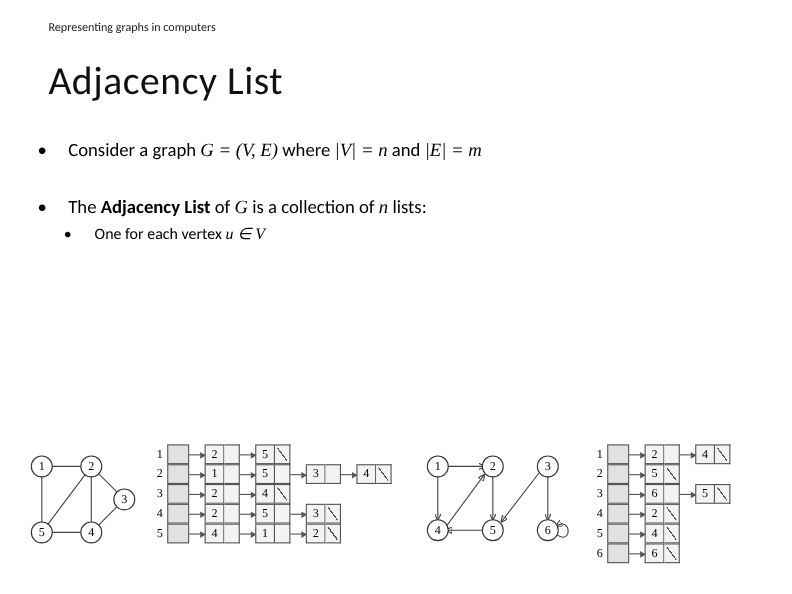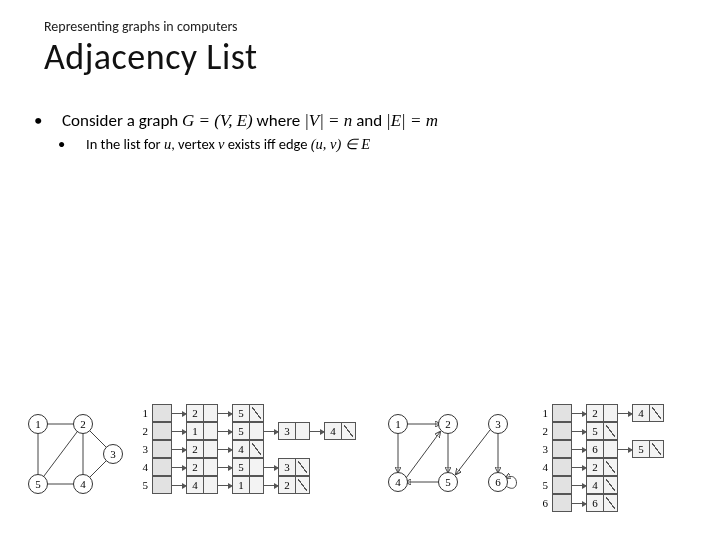--- a/index.html
+++ b/index.html
@@ -6,21 +6,21 @@
   body {
     width: 720px;
     height: 540px;
     background: #fff;
     font-family: "Segoe UI", "Calibri", Arial, sans-serif;
     color: #000;
     position: relative;
     overflow: hidden;
   }
   .slide { padding: 18px 44px 0 44px; }
-  .subtitle { font-size: 14px; font-weight: 400; color: #222; margin-bottom: 0; }
+  .subtitle { font-size: 11px; font-weight: 400; color: #222; margin-bottom: 20px; }
   .title { font-size: 36px; font-weight: 400; color: #111; letter-spacing: 0.5px; margin-bottom: 18px; }
   .bullets { font-size: 17px; color: #000; }
   .bullets .dot { display:inline-block; width:14px; }
   .bullets li { list-style: none; margin-bottom: 4px; }
   .lvl1 { padding-left: 18px; text-indent: -14px; font-size: 17px; margin-top: 31px; }
   .lvl2 { padding-left: 42px; text-indent: -14px; font-size: 14.5px; margin-bottom: 2px; }
   .it { font-style: italic; font-family: "Cambria Math", Georgia, serif; }
   .bold { font-weight: 600; }
 
   .figrow {
@@ -81,22 +81,25 @@
 <body>
 
 <div class="slide">
   <div class="subtitle">Representing graphs in computers</div>
   <div class="title">Adjacency List</div>
 
   <ul class="bullets">
     <li class="lvl1">
       <span class="dot">•</span><span>Consider a graph </span><span class="it">G = (V, E)</span><span> where </span><span class="it">|V| = n</span><span> and </span><span class="it">|E| = m</span>
     </li>
+    <li class="lvl1">
+      <span class="dot">•</span><span>The </span><span class="bold">Adjacency List</span><span> of </span><span class="it">G</span><span> is a collection of </span><span class="it">n</span><span> lists:</span>
+    </li>
     <li class="lvl2">
-      <span class="dot">•</span><span>In the list for </span><span class="it">u</span><span>, vertex </span><span class="it">v</span><span> exists iff edge </span><span class="it">(u, v) ∈ E</span>
+      <span class="dot">•</span><span>One for each vertex </span><span class="it">u ∈ V</span>
     </li>
   </ul>
 </div>
 
 <div class="figrow">
 
   <div class="panel">
     <div class="graphbox">
       <svg class="edges" viewBox="0 0 110 100">
         <line x1="20" y1="20" x2="65" y2="20"></line>

